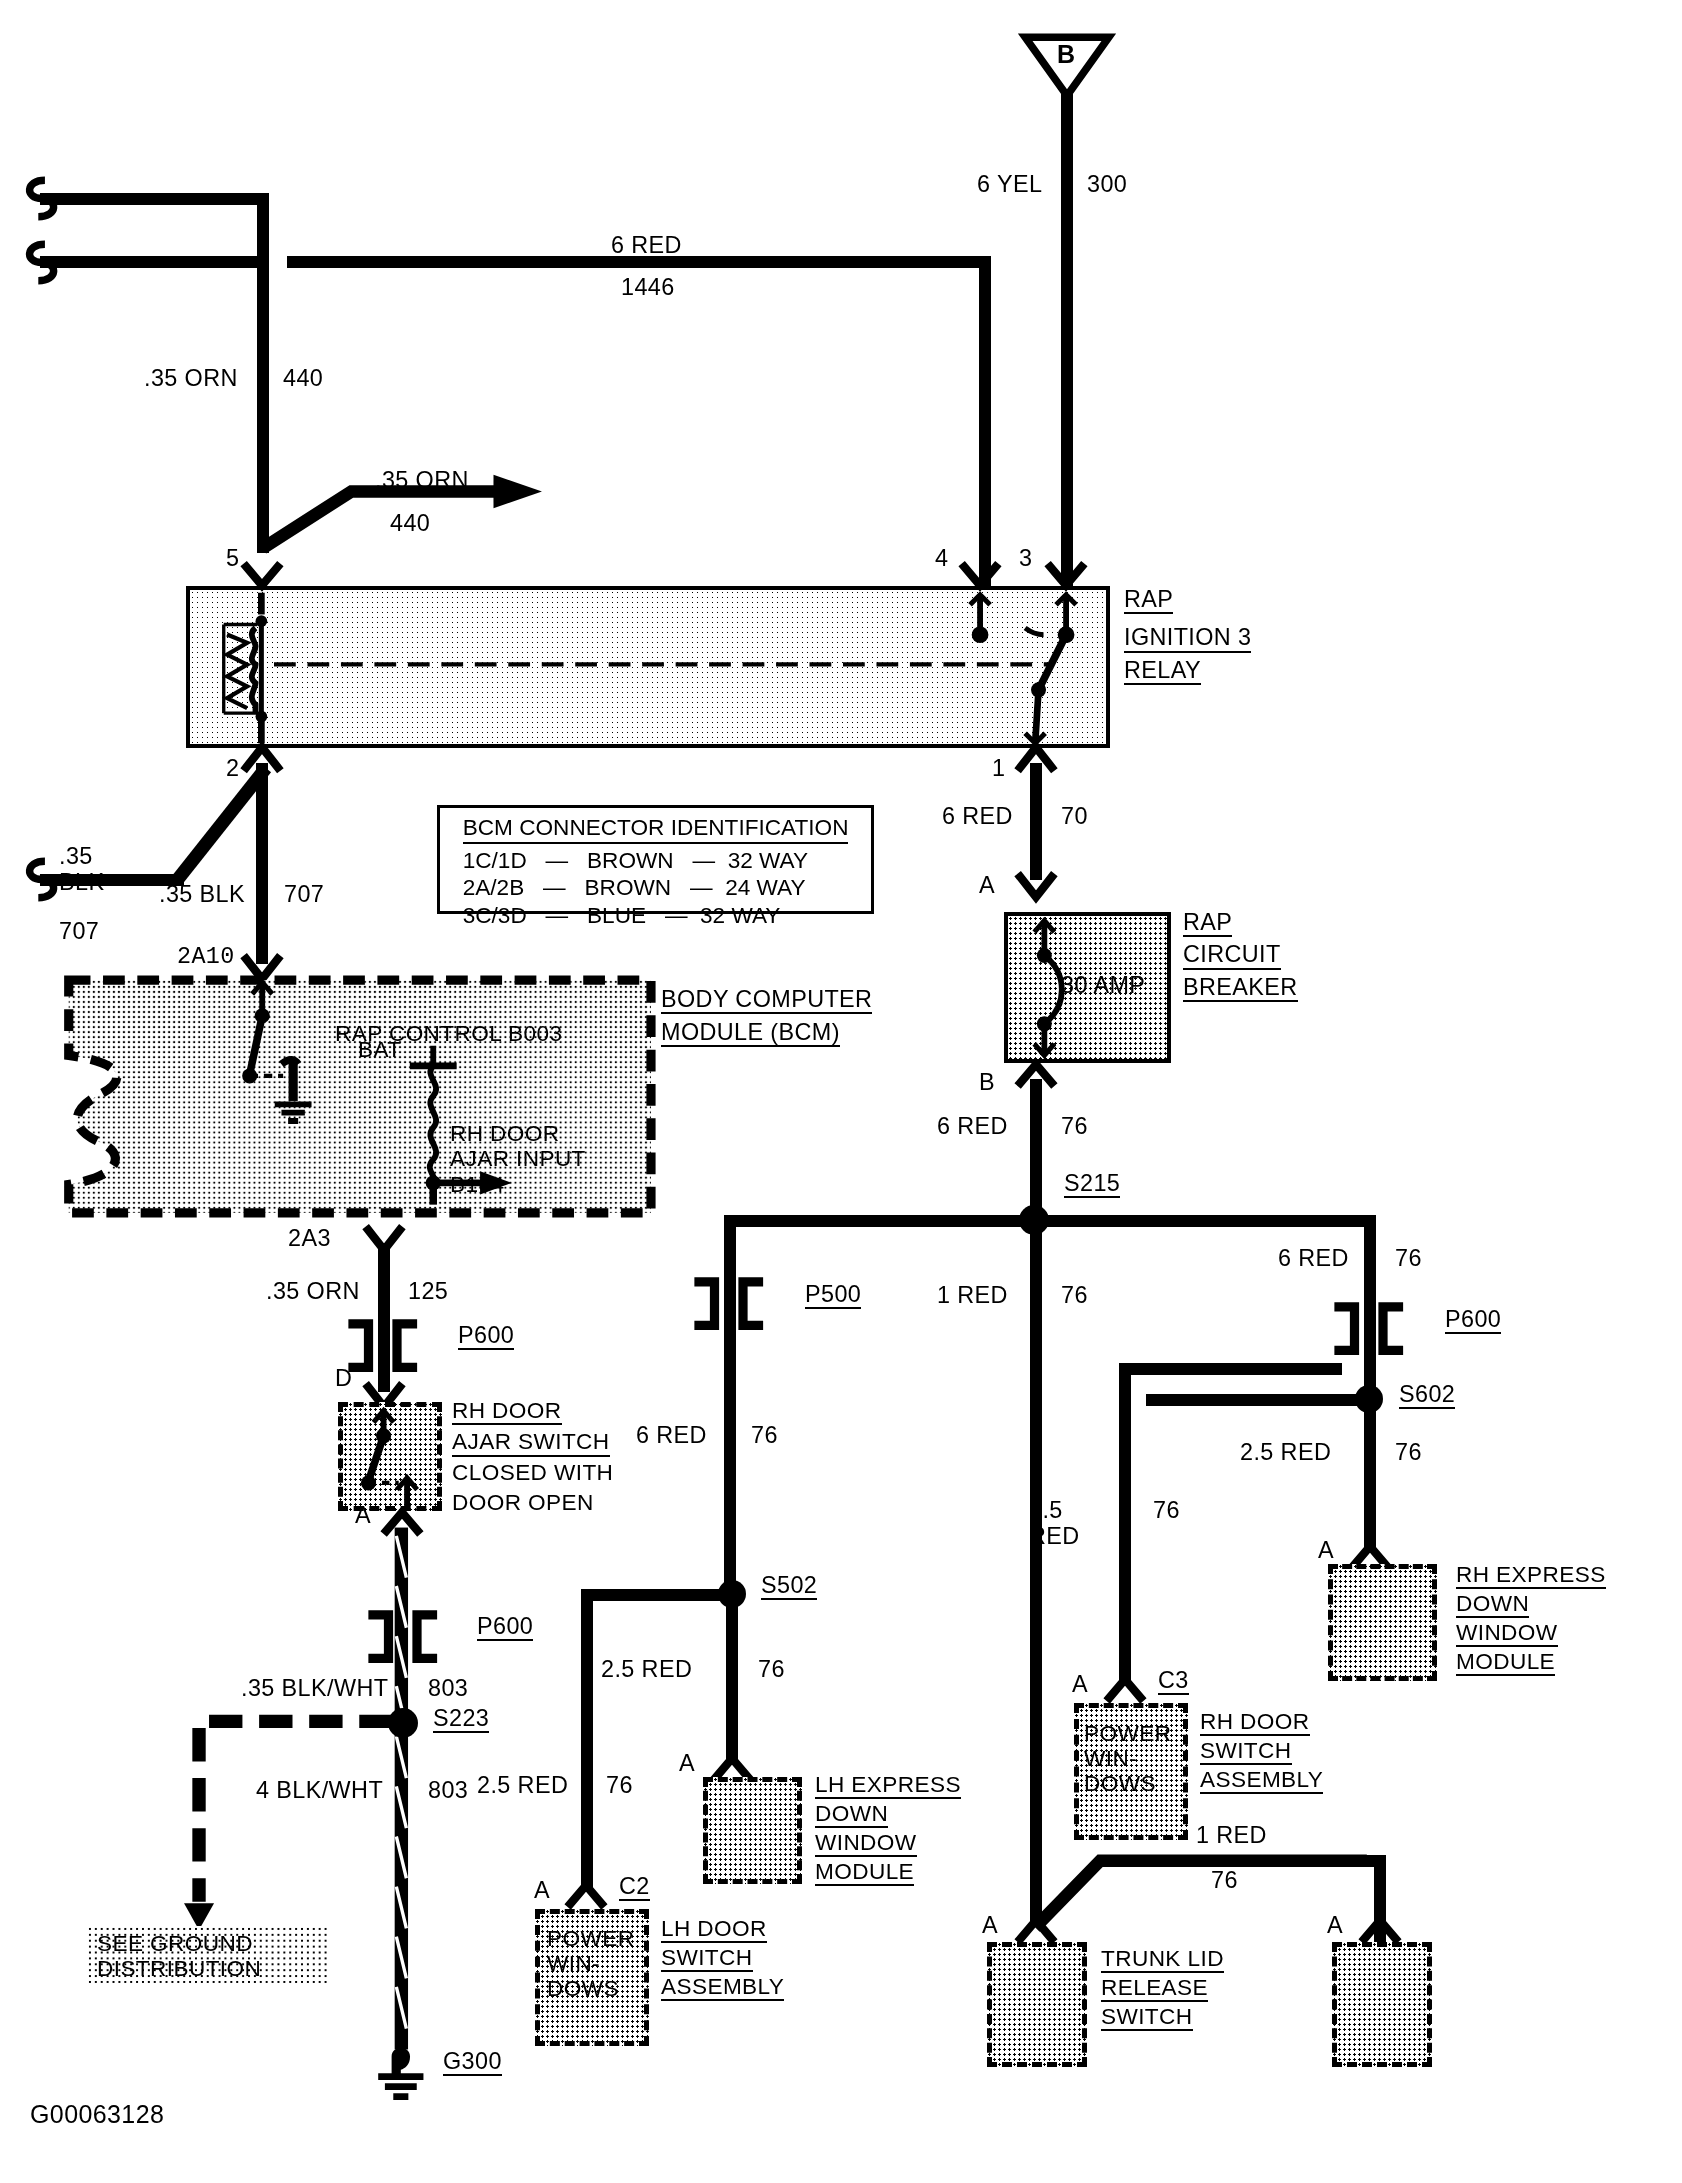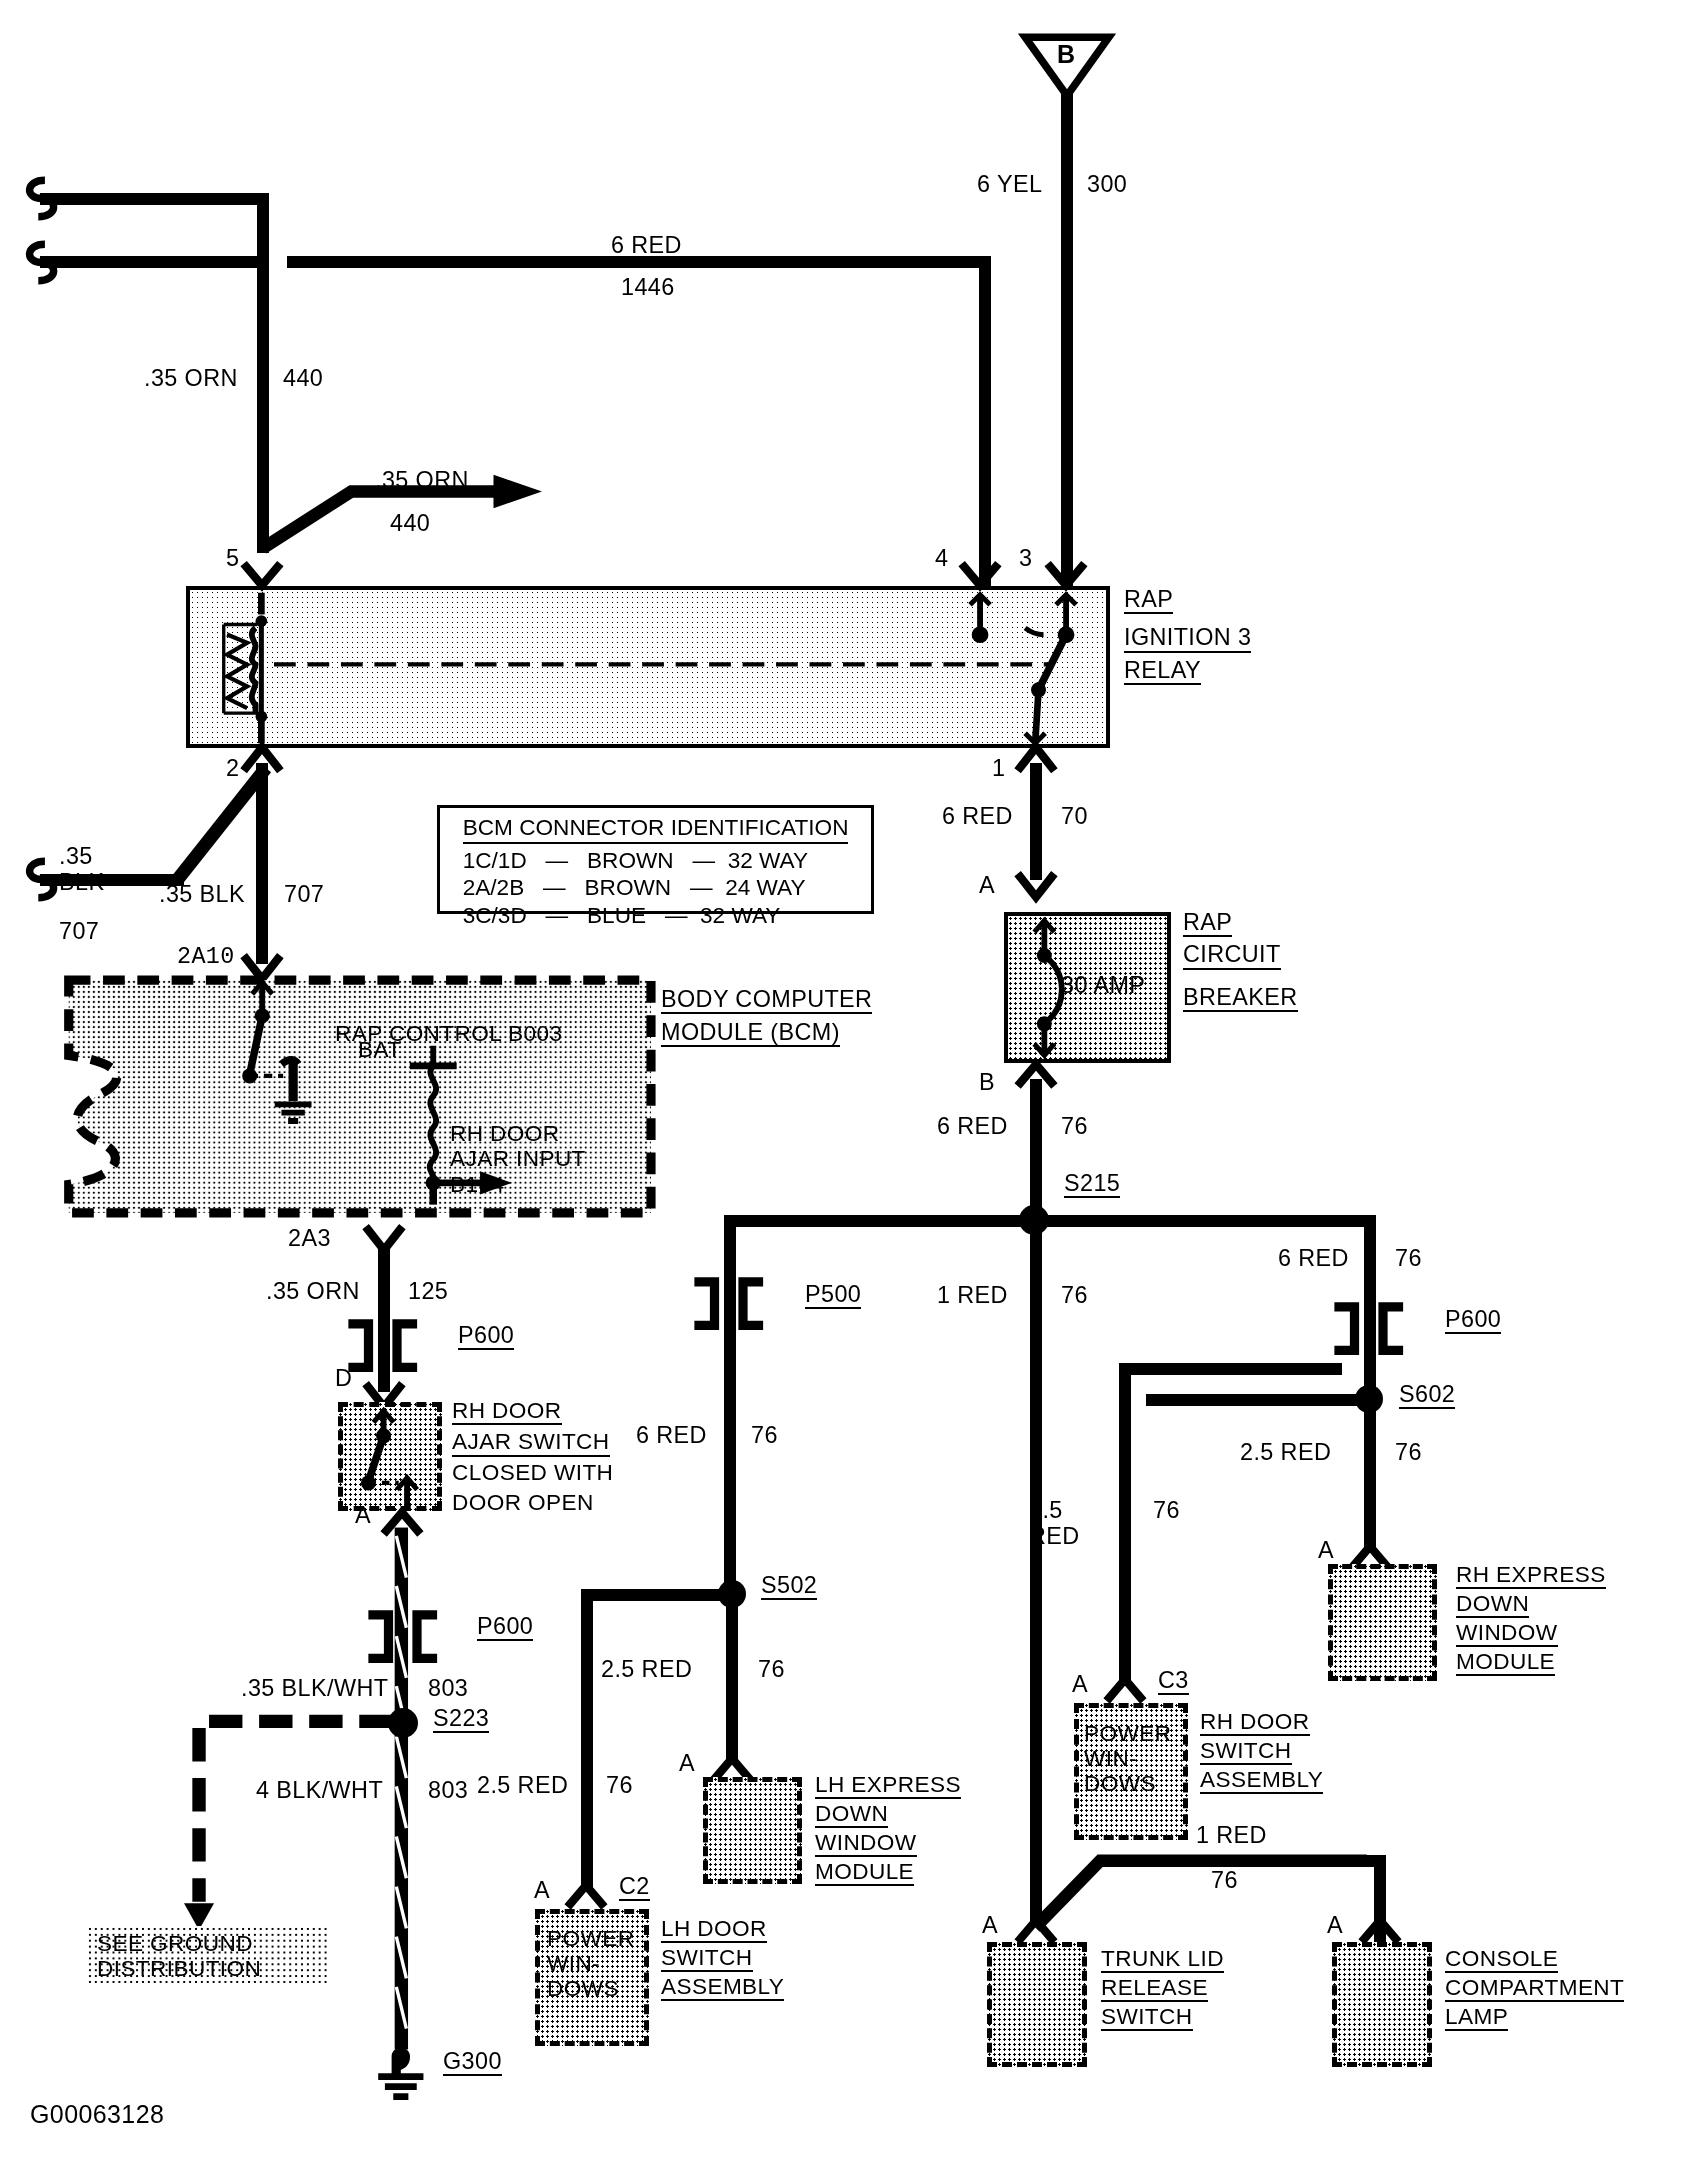--- a/index.html
+++ b/index.html
@@ -218,21 +218,21 @@
     <circle cx="34" cy="46" r="9" fill="#000"></circle>
     <path d="M34,46 C62,68 62,106 34,128" stroke="#000" stroke-width="7" fill="none"></path>
     <circle cx="34" cy="128" r="9" fill="#000"></circle>
     <path d="M34,128 L34,166" stroke="#000" stroke-width="7" fill="none"></path>
     <polyline points="22,152 34,166 46,152" fill="none" stroke="#000" stroke-width="6"></polyline>
   </svg>
   <div class="lbl t28" style="left:1061px;top:972px;">30 AMP</div>
   <div style="position:absolute;left:1183px;top:910px;">
     <div class="lbl t28 ul" style="position:static;">RAP</div><br>
     <div class="lbl t28 ul" style="position:static;margin-top:5px;">CIRCUIT</div><br>
-    <div class="lbl t28 ul" style="position:static;margin-top:15px;">BREAKER</div>
+    <div class="lbl t28 ul" style="position:static;margin-top:5px;">BREAKER</div>
   </div>
 
   <svg style="left:1015px;top:1061px;width:42px;height:28.4px;" viewBox="0 0 50 34" width="42" height="28.4">
     <path d="M3,30 L25,4 L47,30" fill="none" stroke="#000" stroke-width="10"></path>
   </svg>
   <div class="lbl t28" style="left:979px;top:1069px;">B</div>
 
   <div class="wire vw-th" style="left:1030px;top:1079px;height:142px;"></div>
   <div class="lbl t28" style="left:937px;top:1113px;">6 RED</div>
   <div class="lbl t28" style="left:1061px;top:1113px;">76</div>
@@ -369,25 +369,20 @@
     <div class="lbl t27 ul" style="position:static;">TRUNK LID</div><br>
     <div class="lbl t27 ul" style="position:static;margin-top:2.5px;">RELEASE</div><br>
     <div class="lbl t27 ul" style="position:static;margin-top:2.5px;">SWITCH</div>
   </div>
 
   <svg style="left:1359px;top:1917px;width:42px;height:28.4px;" viewBox="0 0 50 34" width="42" height="28.4">
     <path d="M3,30 L25,4 L47,30" fill="none" stroke="#000" stroke-width="10"></path>
   </svg>
   <div class="lbl t28" style="left:1327px;top:1912px;">A</div>
   <div class="box-dash" style="left:1332px;top:1942px;width:100px;height:125px;"></div>
-  <div style="position:absolute;left:1445px;top:1947px;line-height:1.22;">
-    <div class="lbl t27 ul" style="position:static;">CONSOLE</div><br>
-    <div class="lbl t27 ul" style="position:static;margin-top:2.5px;">COMPARTMENT</div><br>
-    <div class="lbl t27 ul" style="position:static;margin-top:2.5px;">LAMP</div>
-  </div>
 
   <svg style="left:363px;top:1225px;width:42px;height:28.4px;" viewBox="0 0 50 34" width="42" height="28.4">
     <path d="M3,2 L25,30 L47,2" fill="none" stroke="#000" stroke-width="10"></path>
   </svg>
   <div class="lbl t28" style="left:288px;top:1225px;">2A3</div>
   <div class="wire vw-th" style="left:378px;top:1245px;height:147px;"></div>
   <div class="lbl t28" style="left:266px;top:1278px;">.35 ORN</div>
   <div class="lbl t28" style="left:408px;top:1278px;">125</div>
 
   <svg style="left:340px;top:1322px;width:114px;height:49px;" viewBox="0 0 136 58" width="114" height="49">

